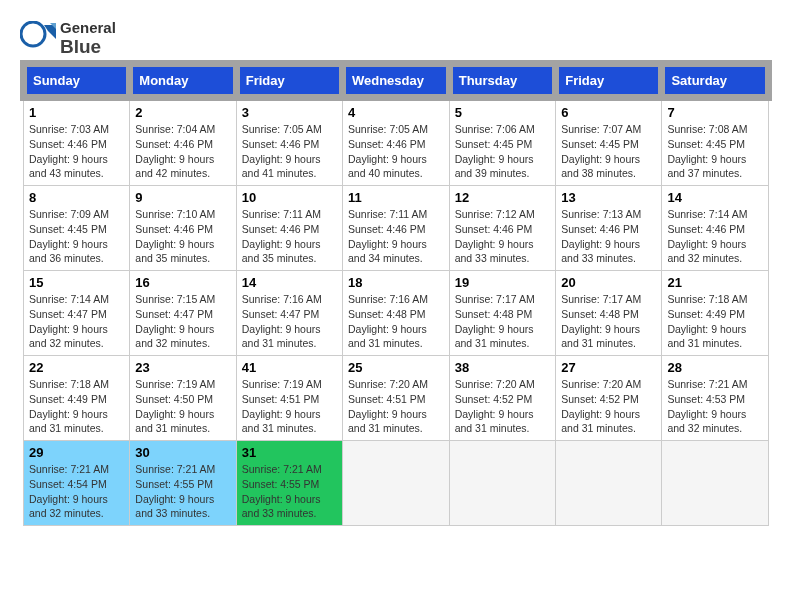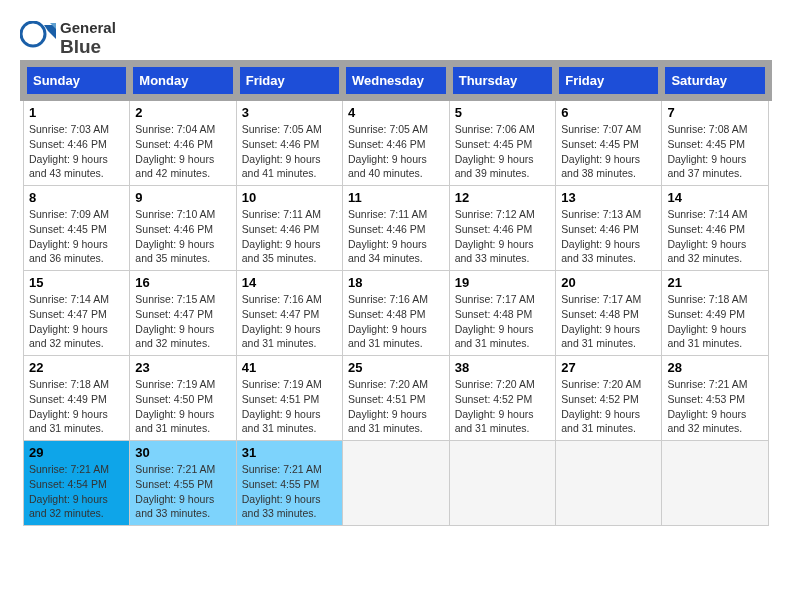--- a/index.html
+++ b/index.html
@@ -343,37 +343,37 @@
         <td>
           <span class="day-num">28</span>
         <div class="day-info">
           Sunrise: 7:21 AM<br>
           Sunset: 4:53 PM<br>
           Daylight: 9 hours and 32 minutes.
         </div>
         </td>
       </tr>
       <tr class="week-row last-week">
-        <td style="background: #0ea5e9;">
+        <td style="background: #7dd3fc;">
           <span class="day-num">29</span>
         <div class="day-info">
           Sunrise: 7:21 AM<br>
           Sunset: 4:54 PM<br>
           Daylight: 9 hours and 32 minutes.
         </div>
         </td>
         <td style="background: #7dd3fc;">
           <span class="day-num">30</span>
         <div class="day-info">
           Sunrise: 7:21 AM<br>
           Sunset: 4:55 PM<br>
           Daylight: 9 hours and 33 minutes.
         </div>
         </td>
-        <td style="background: #7dd3fc; margin-left: 12px;">
+        <td style="background: #22c55e; margin-left: 12px;">
           <span class="day-num">31</span>
         <div class="day-info">
           Sunrise: 7:21 AM<br>
           Sunset: 4:55 PM<br>
           Daylight: 9 hours and 33 minutes.
         </div>
         </td>
         <td class="empty-cell" style="background: rgb(240, 240, 240);"></td>
         <td class="empty-cell" style="background: rgb(240, 240, 240);"></td>
         <td class="empty-cell" style="background: rgb(240, 240, 240);"></td>

